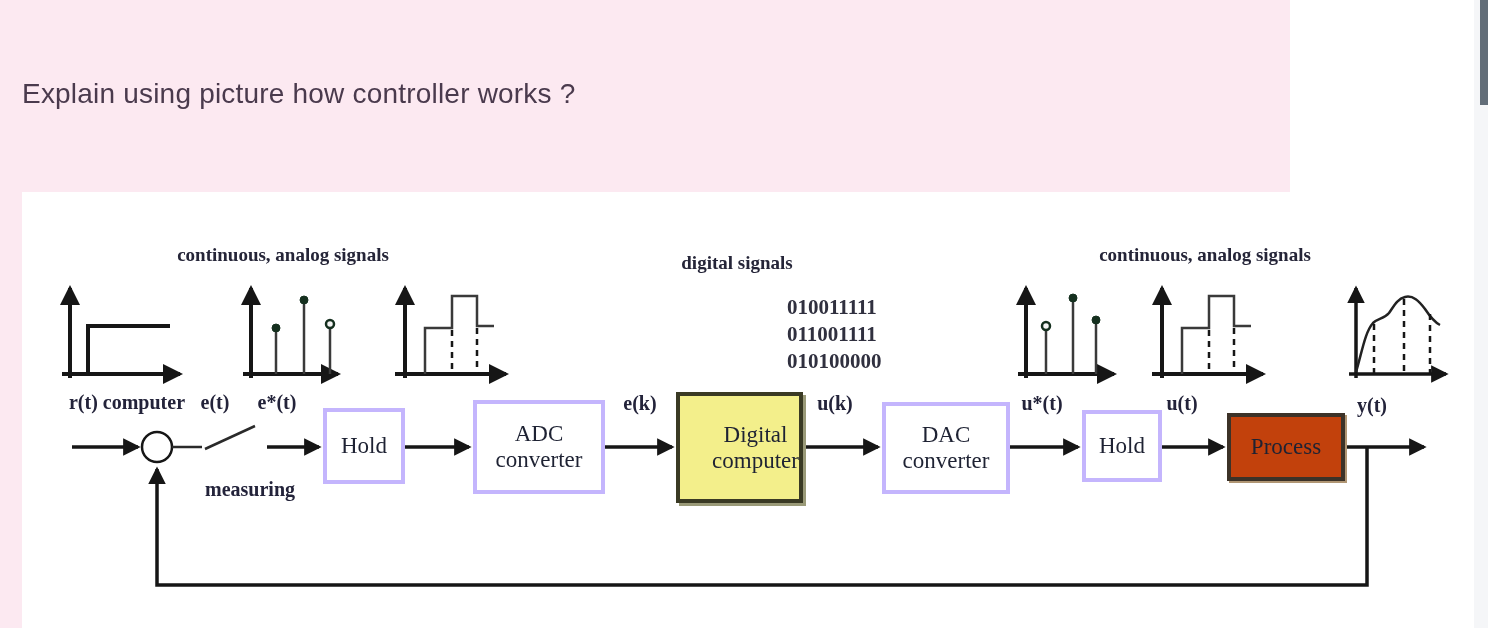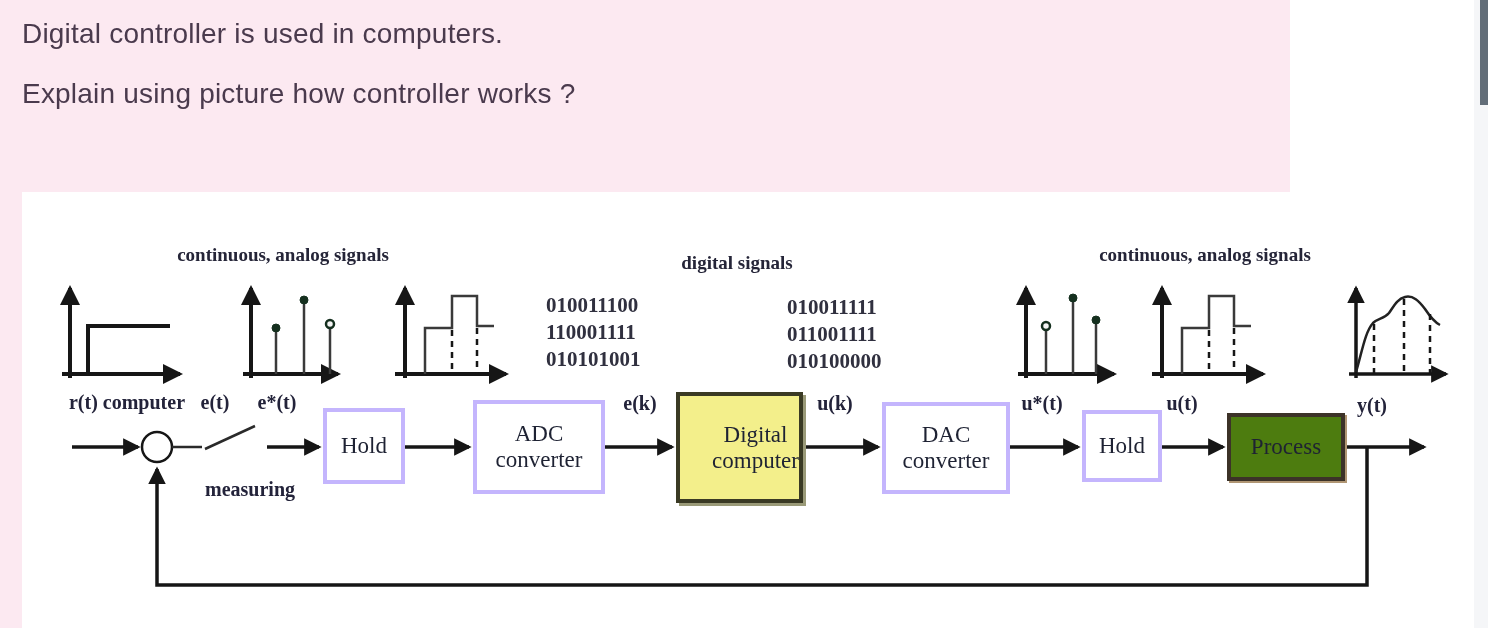--- a/index.html
+++ b/index.html
@@ -24,29 +24,28 @@
   .dg-title{font-weight:bold;font-size:19px;color:#252538;text-align:center;white-space:nowrap;}
   .sig-label{font-weight:bold;font-size:20px;color:#23233a;text-align:center;white-space:nowrap;}
   .num-col{font-weight:bold;font-size:21px;line-height:27px;white-space:pre-line;}
   .bin{color:#30303f;}
   .red{color:#e23e4b;text-align:center;}
 
   .block{box-sizing:border-box;background:#ffffff;border:4px solid #c4b5fd;
          display:flex;flex-direction:column;align-items:center;justify-content:center;
          font-size:23px;color:#1e2233;line-height:26px;text-align:center;}
   #block-digital{background:#f3ef8b;border-color:#3a3a24;box-shadow:3px 3px 0 #9a9a78;padding-left:32px;}
-  #block-process{background:#4d7c0f;border-color:#3c3228;box-shadow:2px 2px 0 #b09674;}
+  #block-process{background:#c2410c;border-color:#3c3228;box-shadow:2px 2px 0 #b09674;}
 
   svg{display:block;}
 </style>
 </head>
 <body>
 
 <div id="question-card" class="abs">
-  <div id="q-line1" class="abs q-line">Digital controller is used in computers.</div>
   <div id="q-line2" class="abs q-line">Explain using picture how controller works ?</div>
 </div>
 
 <div id="scroll-track" class="abs"></div>
 <div id="scroll-thumb" class="abs"></div>
 
 <div id="diagram-panel" class="abs">
 
   <div class="abs dg-title" style="left:146px;top:52px;width:230px;">continuous, analog signals</div>
   <div class="abs dg-title" style="left:655px;top:60px;width:120px;">digital signals</div>
@@ -75,23 +74,20 @@
   </svg>
 
   <svg class="abs" style="left:366px;top:86px;" width="135" height="106">
     <line x1="17" y1="100" x2="17" y2="10" stroke="#161616" stroke-width="4" marker-end="url(#ah)"></line>
     <line x1="7" y1="96" x2="118" y2="96" stroke="#161616" stroke-width="4" marker-end="url(#ah)"></line>
     <path d="M 37 96 V 50 H 64 V 18 H 89 V 48 H 106" fill="none" stroke="#3a3a3a" stroke-width="2.5"></path>
     <line x1="64" y1="52" x2="64" y2="96" stroke="#161616" stroke-width="2.5" stroke-dasharray="6,5"></line>
     <line x1="89" y1="50" x2="89" y2="96" stroke="#161616" stroke-width="2.5" stroke-dasharray="6,5"></line>
   </svg>
 
-  <div class="abs num-col bin" style="left:524px;top:100px;width:130px;">010011100
-110001111
-010101001</div>
   <div class="abs num-col bin" style="left:765px;top:102px;width:130px;">010011111
 011001111
 010100000</div>
 
   <svg class="abs" style="left:990px;top:86px;" width="112" height="106">
     <line x1="14" y1="100" x2="14" y2="10" stroke="#161616" stroke-width="4" marker-end="url(#ah)"></line>
     <line x1="6" y1="96" x2="102" y2="96" stroke="#161616" stroke-width="4" marker-end="url(#ah)"></line>
     <line x1="34" y1="96" x2="34" y2="50" stroke="#3a3a3a" stroke-width="2.5"></line>
       <circle cx="34" cy="48" r="4" fill="#f5f5f5" stroke="#15301f" stroke-width="2.5"></circle>
     <line x1="61" y1="96" x2="61" y2="22" stroke="#3a3a3a" stroke-width="2.5"></line>

